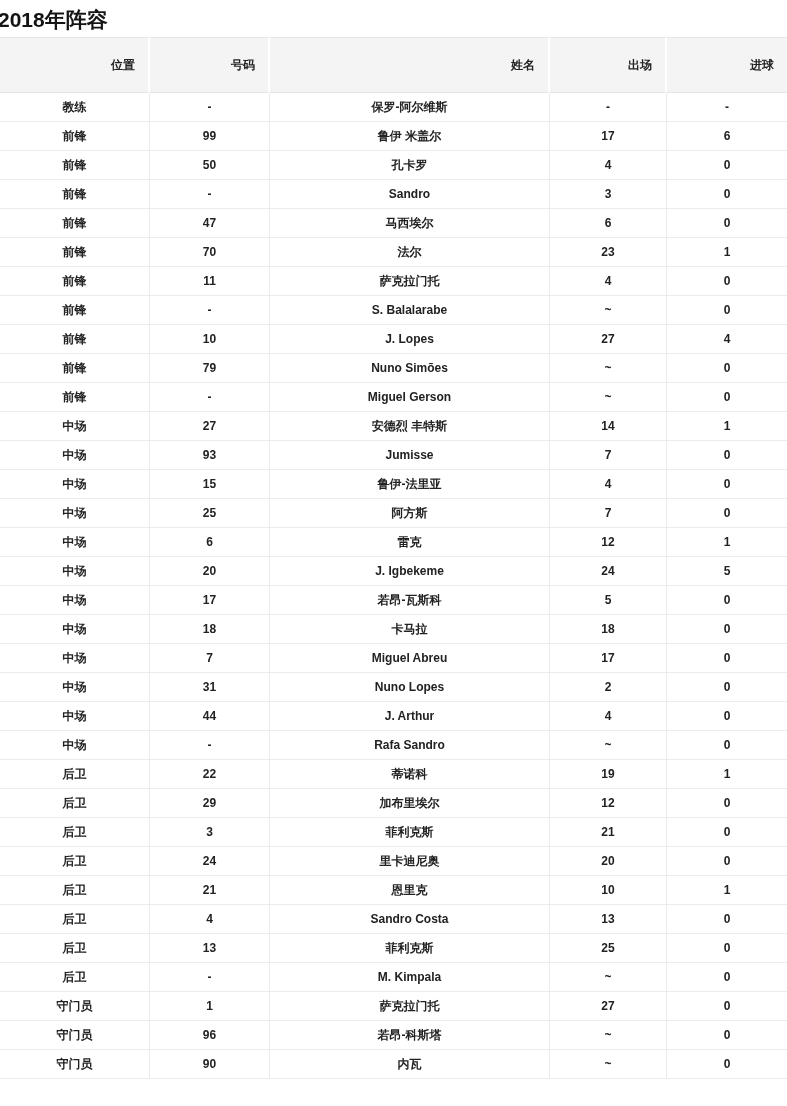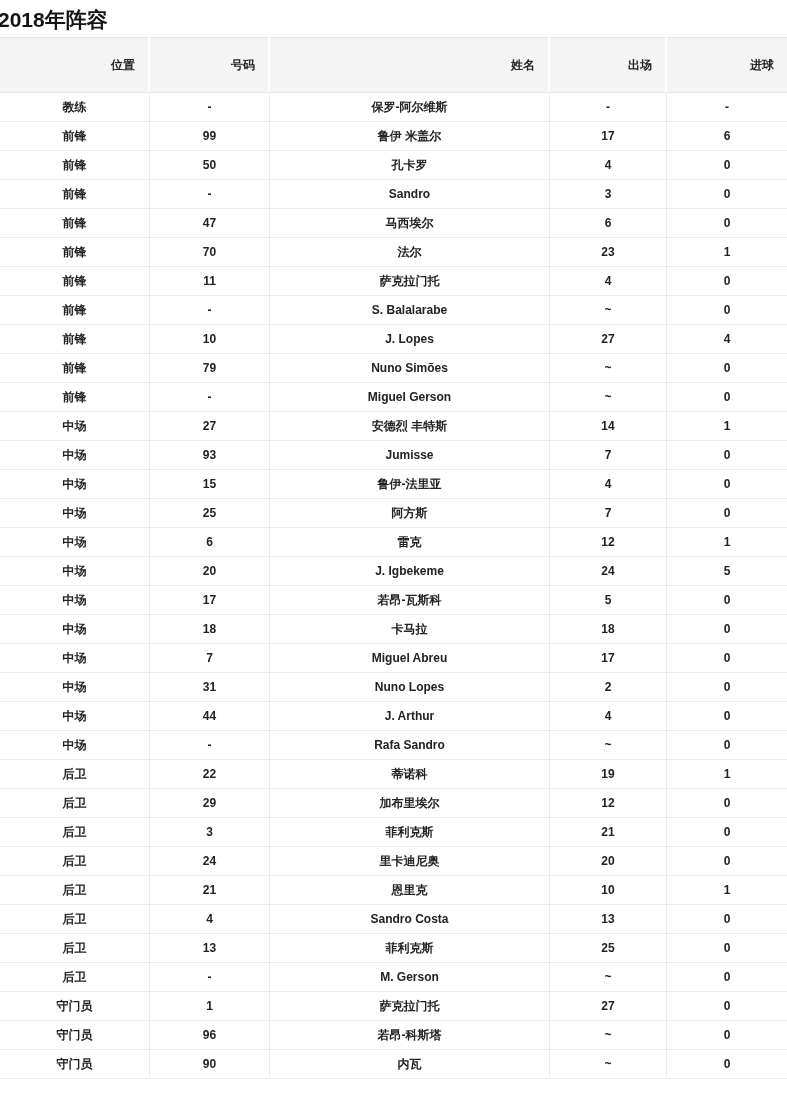--- a/index.html
+++ b/index.html
@@ -294,21 +294,21 @@
       <tr>
         <td>后卫</td>
         <td>13</td>
         <td>菲利克斯</td>
         <td>25</td>
         <td>0</td>
       </tr>
       <tr>
         <td>后卫</td>
         <td>-</td>
-        <td>M. Gerson</td>
+        <td>M. Kimpala</td>
         <td>~</td>
         <td>0</td>
       </tr>
       <tr>
         <td>守门员</td>
         <td>1</td>
         <td>萨克拉门托</td>
         <td>27</td>
         <td>0</td>
       </tr>

